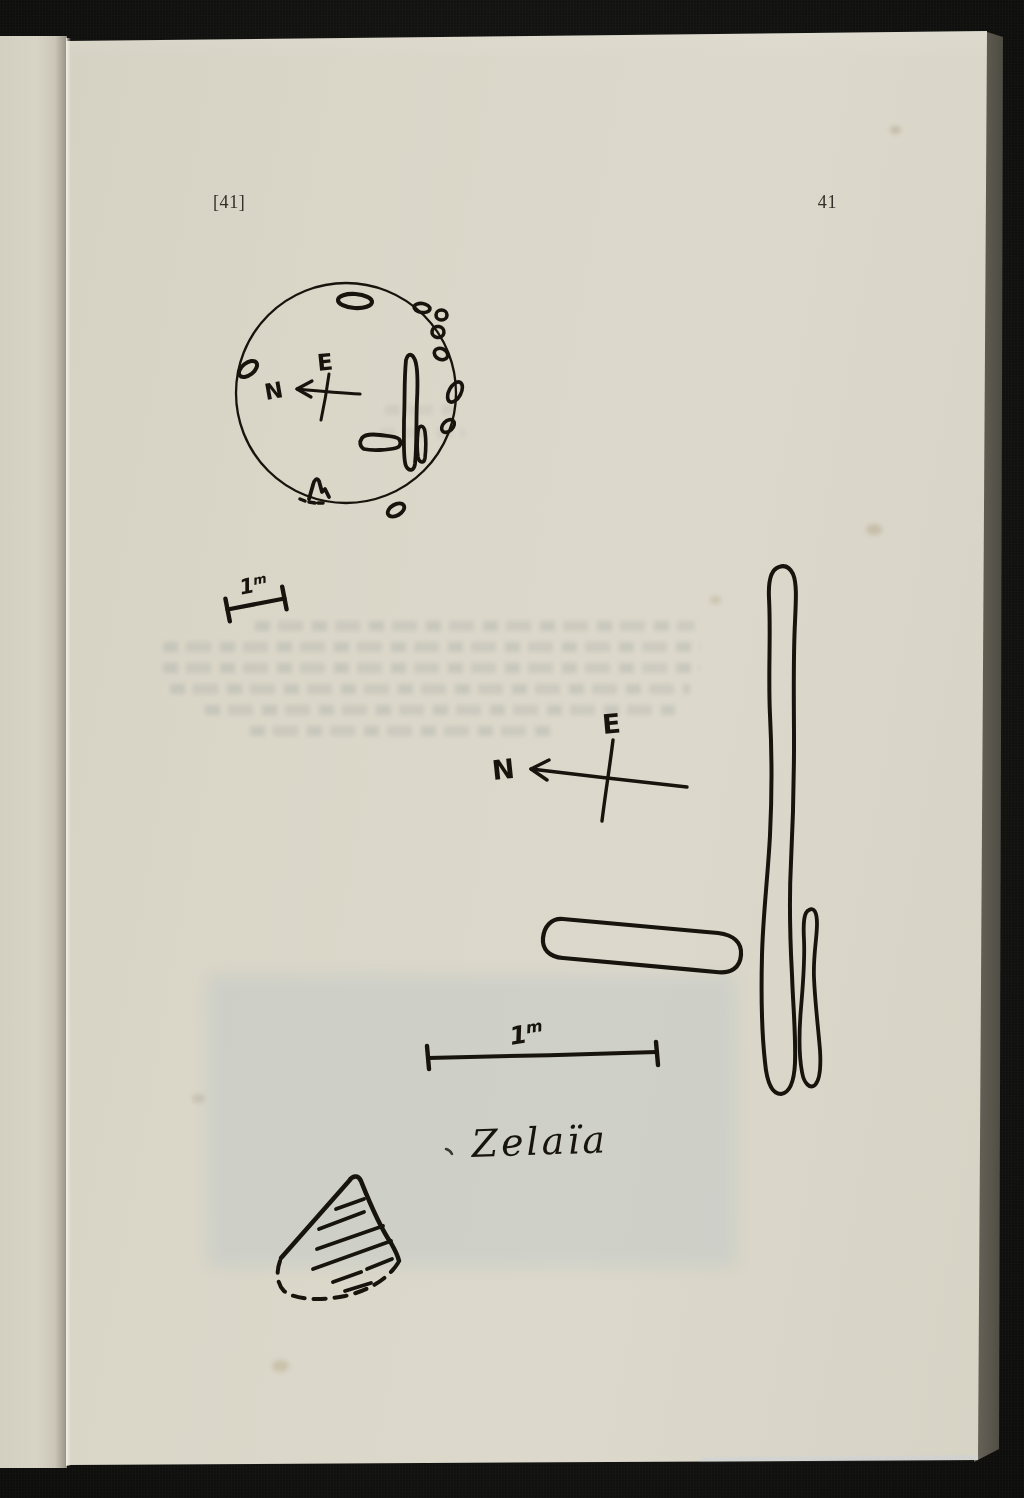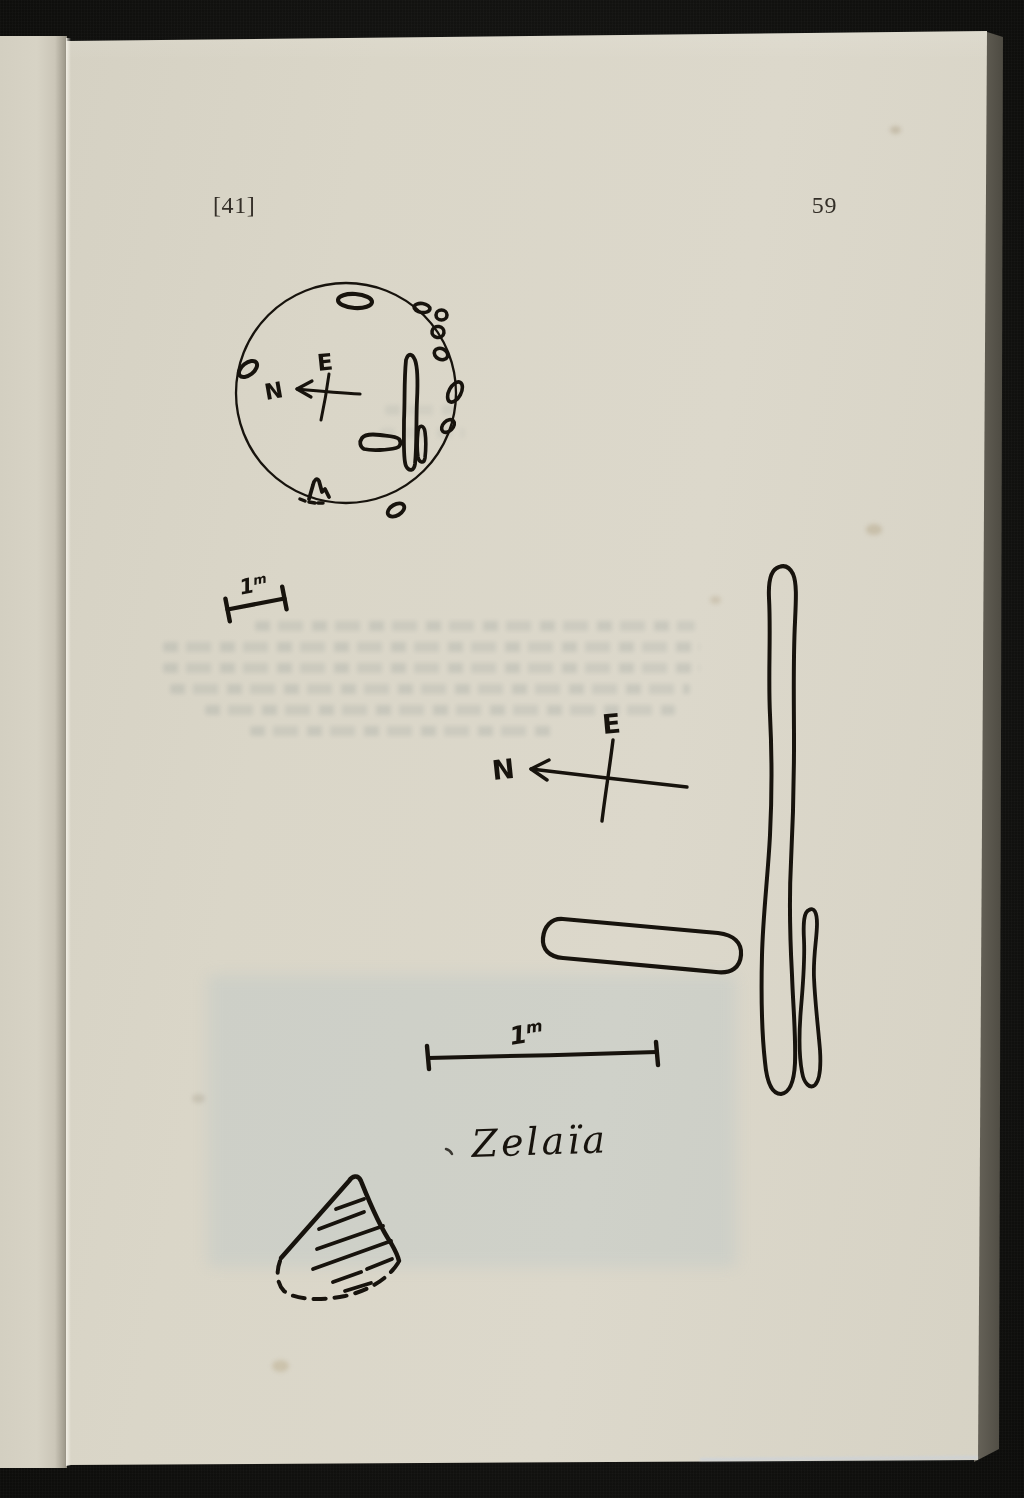--- a/index.html
+++ b/index.html
@@ -41,21 +41,21 @@
     background:linear-gradient(90deg,rgba(244,241,232,0.9),rgba(244,241,232,0));
   }
   .bottom-edge-glint{
     position:absolute;left:700px;top:1457px;width:278px;height:3px;
     background:rgba(196,208,232,0.45);filter:blur(1px);transform:rotate(-0.4deg);
   }
   
   .header{
     position:absolute;left:213px;top:192px;width:624px;
     display:flex;align-items:center;
-    font-size:24px;letter-spacing:0.6px;color:#332e27;
+    font-size:18px;letter-spacing:0.6px;color:#332e27;
     font-family:"Liberation Serif", serif;
   }
   .header .title{margin-left:13px;}
   .header .pagenum{margin-left:auto;}
   
   .ghostline{
     position:absolute;height:10px;border-radius:3px;
     background:repeating-linear-gradient(90deg,
       rgba(118,132,132,0.40) 0 15px, rgba(118,132,132,0) 15px 23px,
       rgba(118,132,132,0.32) 23px 48px, rgba(118,132,132,0) 48px 57px);
@@ -94,21 +94,21 @@
   <div class="ghostline" style="left:380px;top:428px;width:85px;opacity:.24;"></div>
 
   <div class="stain" style="left:866px;top:524px;width:16px;height:11px;background:rgba(160,140,100,0.30);"></div>
   <div class="stain" style="left:710px;top:596px;width:11px;height:8px;background:rgba(160,140,100,0.24);"></div>
   <div class="stain" style="left:890px;top:126px;width:11px;height:8px;background:rgba(150,130,95,0.30);"></div>
   <div class="stain" style="left:272px;top:1360px;width:17px;height:12px;background:rgba(170,150,105,0.30);"></div>
   <div class="stain" style="left:192px;top:1094px;width:13px;height:9px;background:rgba(140,130,110,0.22);"></div>
 
   <div class="header">
     <span>[41]</span>
-    <span class="pagenum">59</span>
+    <span class="pagenum">41</span>
   </div>
 
   <svg class="fig" width="1024" height="1498" viewBox="0 0 1024 1498">
 
     <g>
       <circle cx="346" cy="393" r="110" stroke-width="2.3"></circle>
 
       <g>
         <text class="hand-letter" x="318" y="371" font-size="23" transform="rotate(-6 318 371)">E</text>
         <path d="M329,374 C327,389 324,406 321,420" stroke-width="3"></path>

